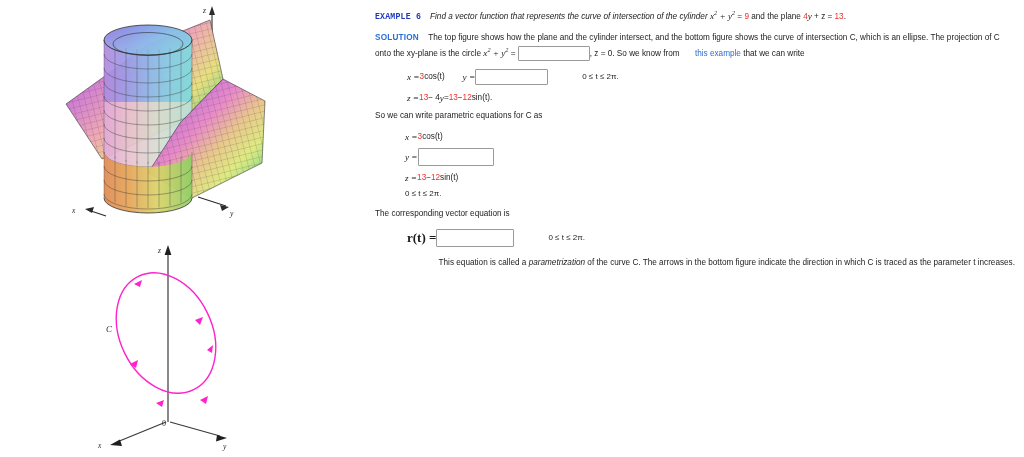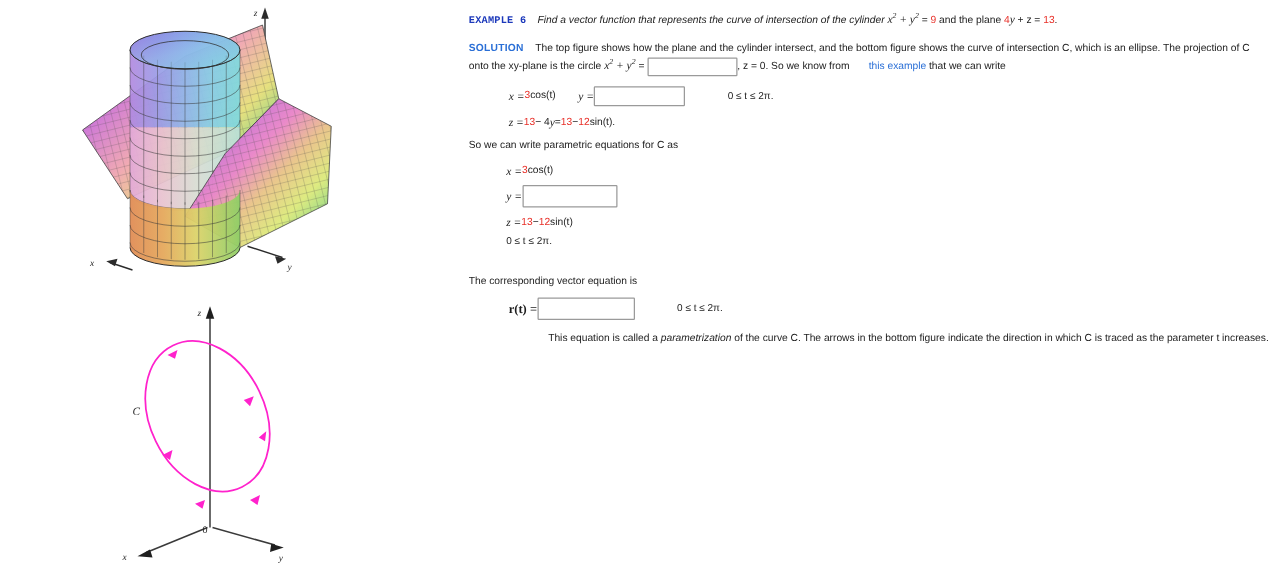--- a/index.html
+++ b/index.html
@@ -378,24 +378,24 @@
           <span class="red">13</span>
           <span> − </span>
           <span class="red">12</span>
           <span> sin(t)</span>
       </div>
       <div class="eq-row">
         <span class="cond">0 ≤ t ≤ 2π.</span>
       </div>
     </div>
 
-    <p class="para" style="margin-top:19px">The corresponding vector equation is</p>
+    <p class="para" style="margin-top:8px">The corresponding vector equation is</p>
 
     <div class="eq-row eq-indent" style="margin-top:7px">
-      <span style="font-weight:bold;font-family:'Liberation Serif',serif;font-size:10px">r(t) = </span>
+      <span style="font-weight:bold;font-family:'Liberation Serif',serif;font-size:13px">r(t) = </span>
       <span class="ansbox tall" style="width:78px"></span>
       <span class="gap-md"></span>
       <span class="cond">0 ≤ t ≤ 2π.</span>
     </div>
 
     <p class="para tail">
       <span>This equation is called a </span><span class="ital">parametrization</span><span> of the curve C. The arrows in the bottom figure indicate the direction in which C is traced as the parameter t increases.</span>
     </p>
 
   </div>

